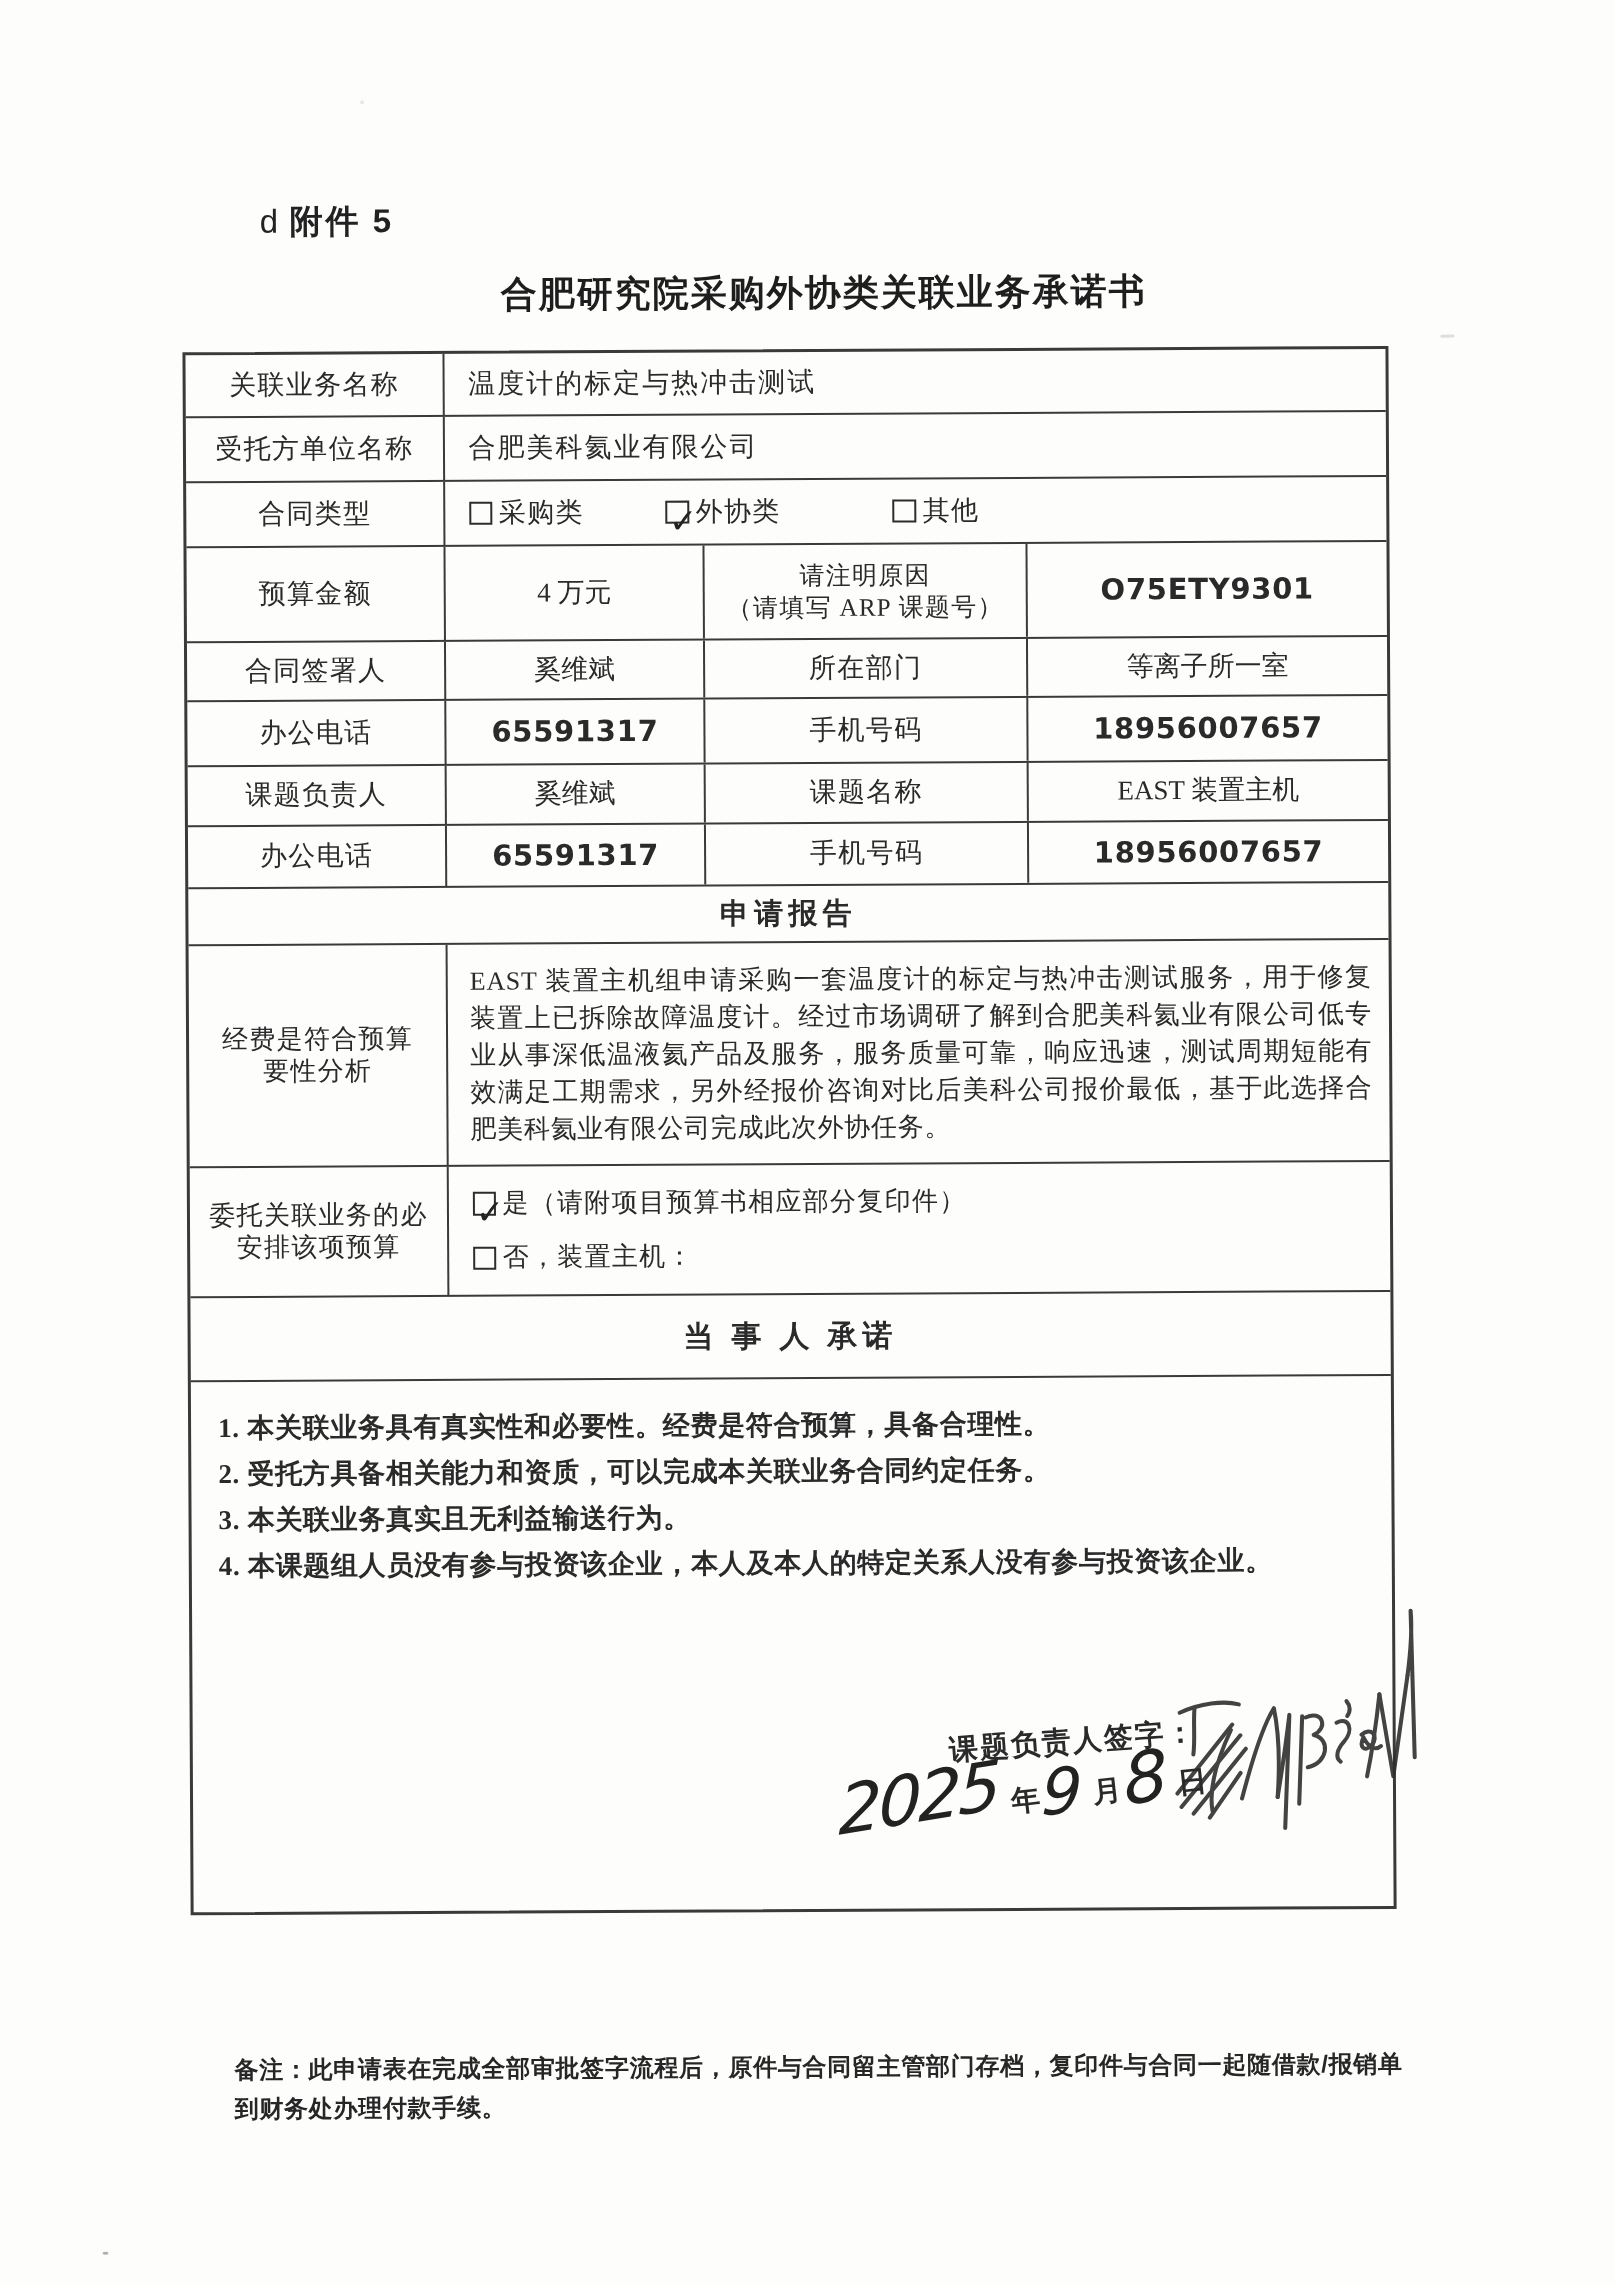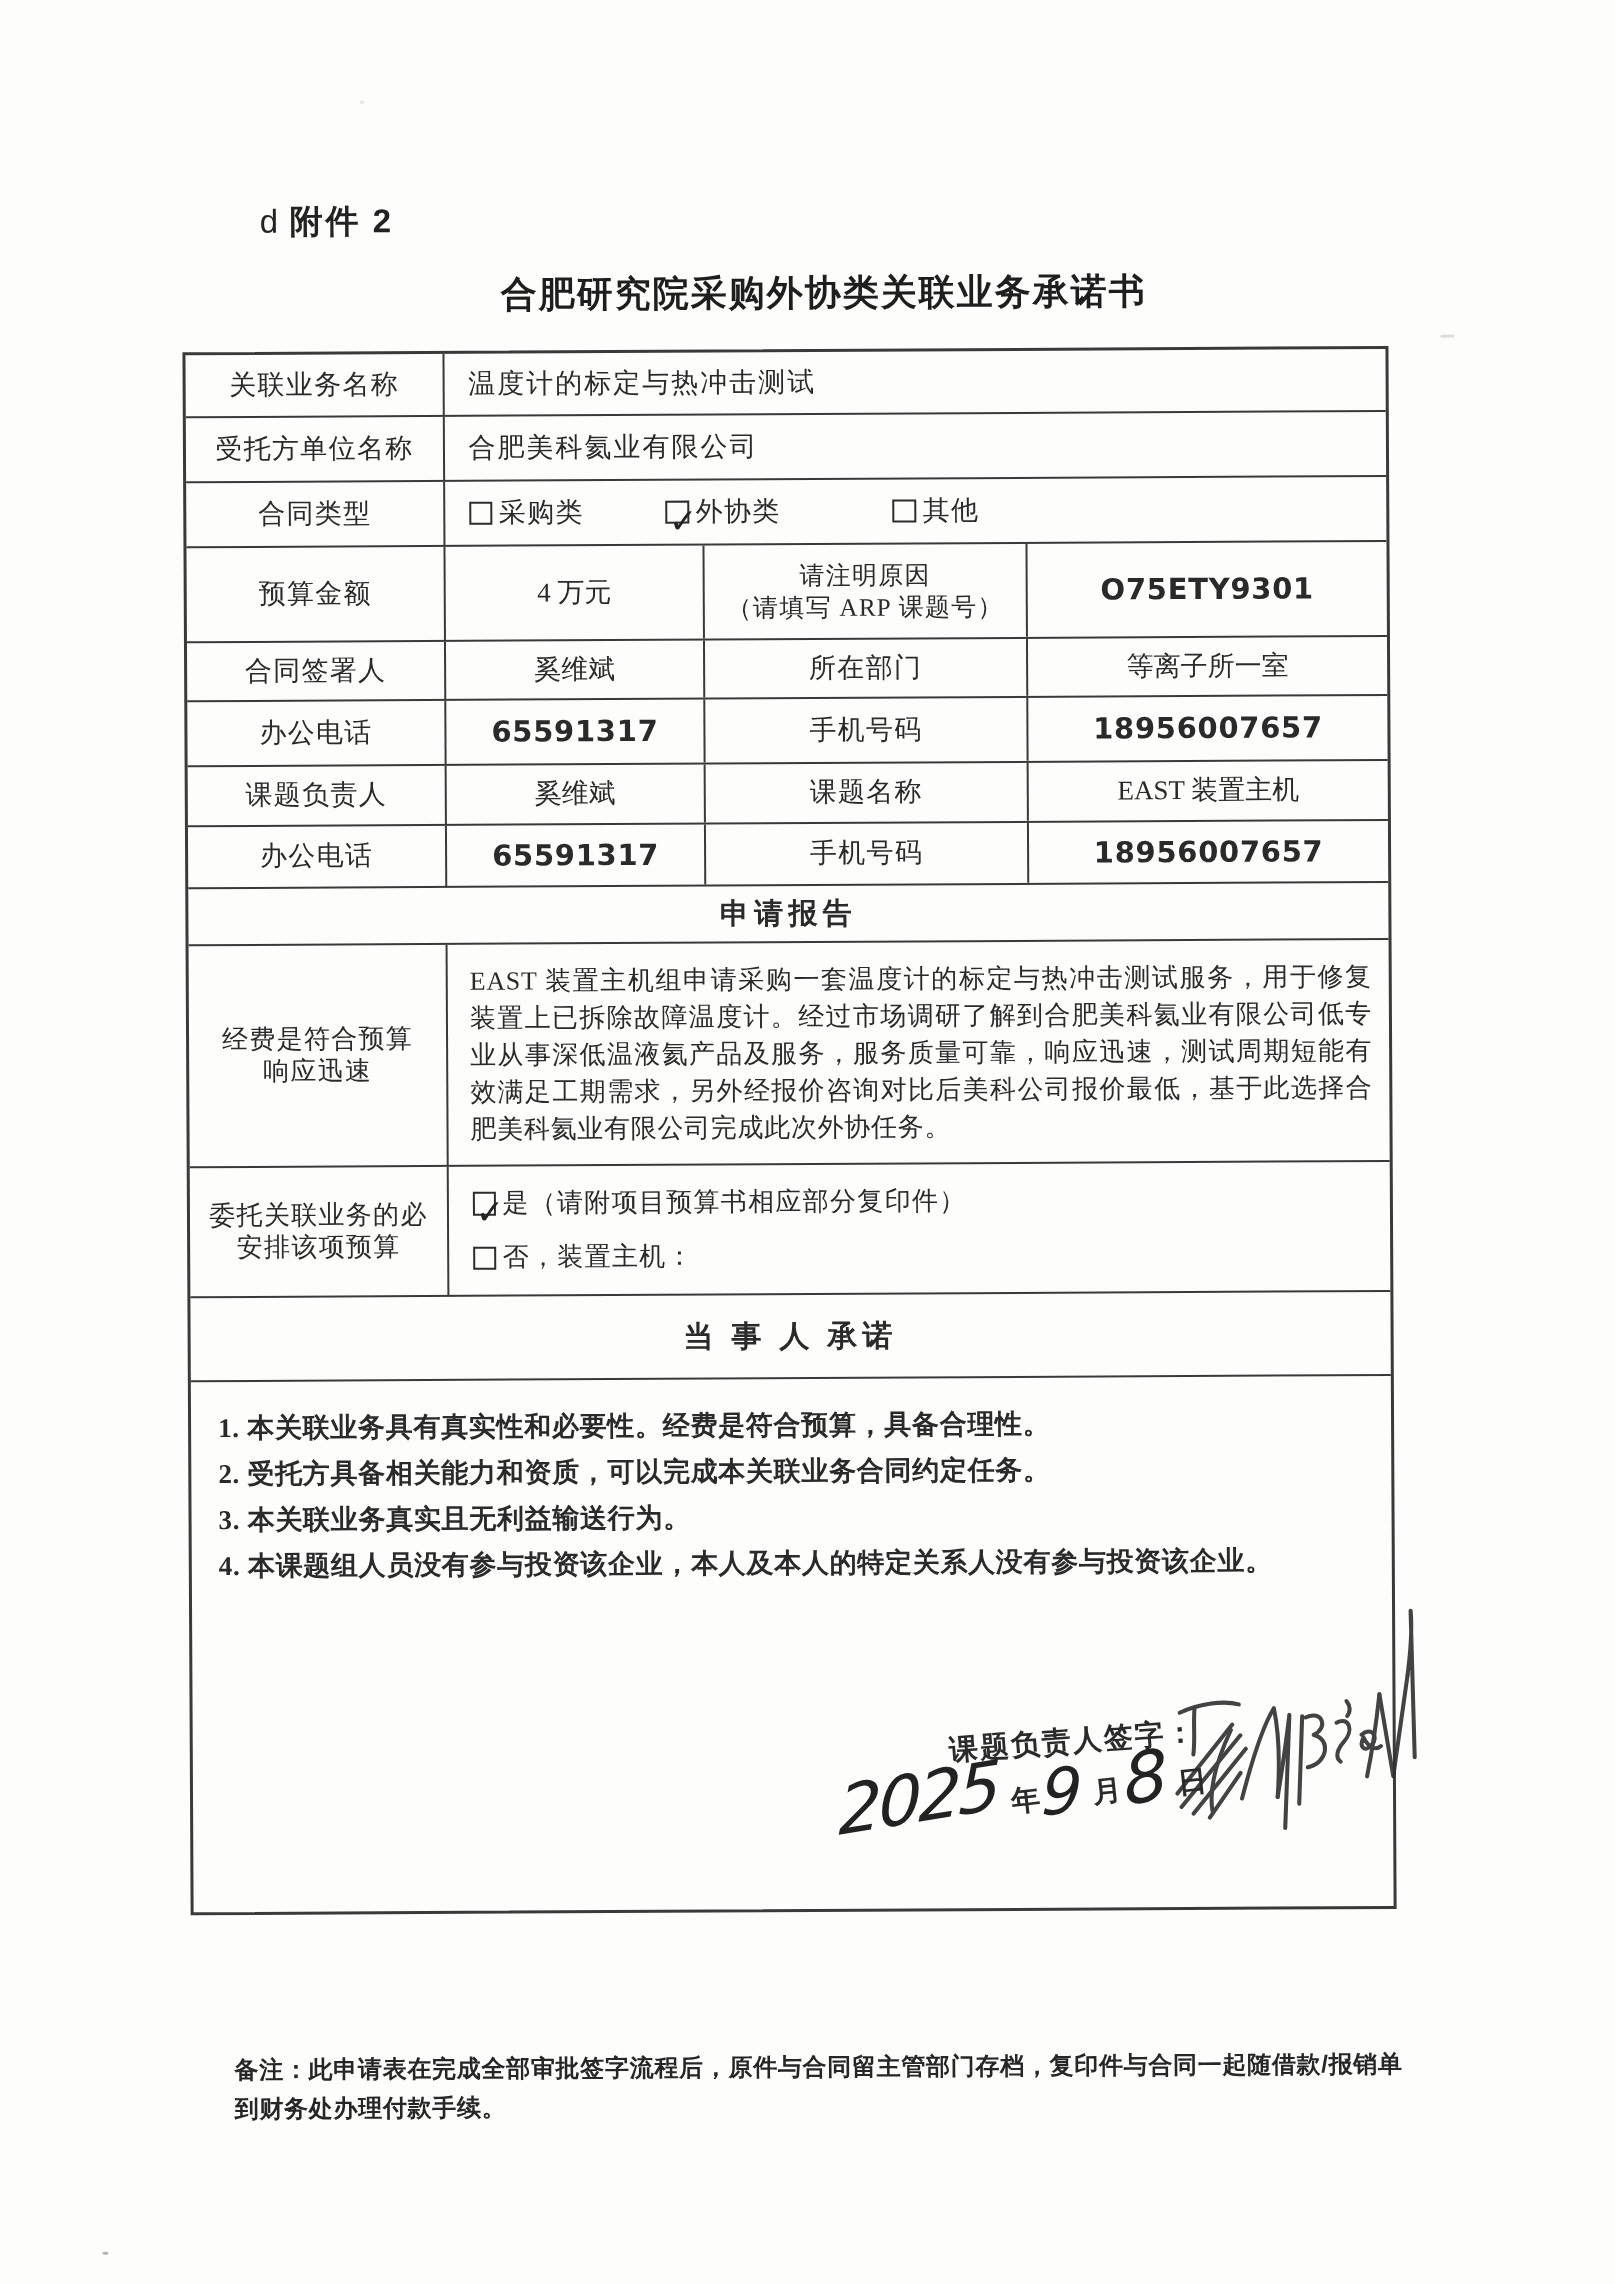--- a/index.html
+++ b/index.html
@@ -105,21 +105,21 @@
   .sp1{left:96px;top:2248px;width:5.9px;height:3.3px;opacity:.45;}
   .sp2{left:1444px;top:338px;width:14.3px;height:2.6px;opacity:.18;border-radius:1.3px;}
   .sp3{left:365px;top:98px;width:3.9px;height:3.9px;opacity:.12;}
 </style>
 </head>
 <body>
 
 <div class="content">
 
   <div class="attachment">
-    <span class="pre">d</span><span>附件 2</span>
+    <span class="pre">d</span><span>附件 5</span>
   </div>
 
   <div class="doc-title">合肥研究院采购外协类关联业务承诺书</div>
 
   <div class="tbl">
 
     <div class="row rh1">
       <div class="cell c1 lab">关联业务名称</div>
       <div class="cell grow val-left">温度计的标定与热冲击测试</div>
     </div>
@@ -191,21 +191,21 @@
       <div class="cell c4 num">18956007657</div>
     </div>
 
     <div class="row rh9">
       <div class="cell sec-head">申请报告</div>
     </div>
 
     <div class="row rh10">
       <div class="cell c1 lab" style="font-size:26px;">
         <span>经费是符合预算</span>
-        <span>响应迅速</span>
+        <span>要性分析</span>
       </div>
       <div class="cell grow para-cell">
         <div class="para">EAST 装置主机组申请采购一套温度计的标定与热冲击测试服务，用于修复装置上已拆除故障温度计。经过市场调研了解到合肥美科氦业有限公司低专业从事深低温液氦产品及服务，服务质量可靠，响应迅速，测试周期短能有效满足工期需求，另外经报价咨询对比后美科公司报价最低，基于此选择合肥美科氦业有限公司完成此次外协任务。</div>
       </div>
     </div>
 
     <div class="row rh11">
       <div class="cell c1 lab" style="font-size:26px;">
         <span>委托关联业务的必</span>
         <span>安排该项预算</span>

